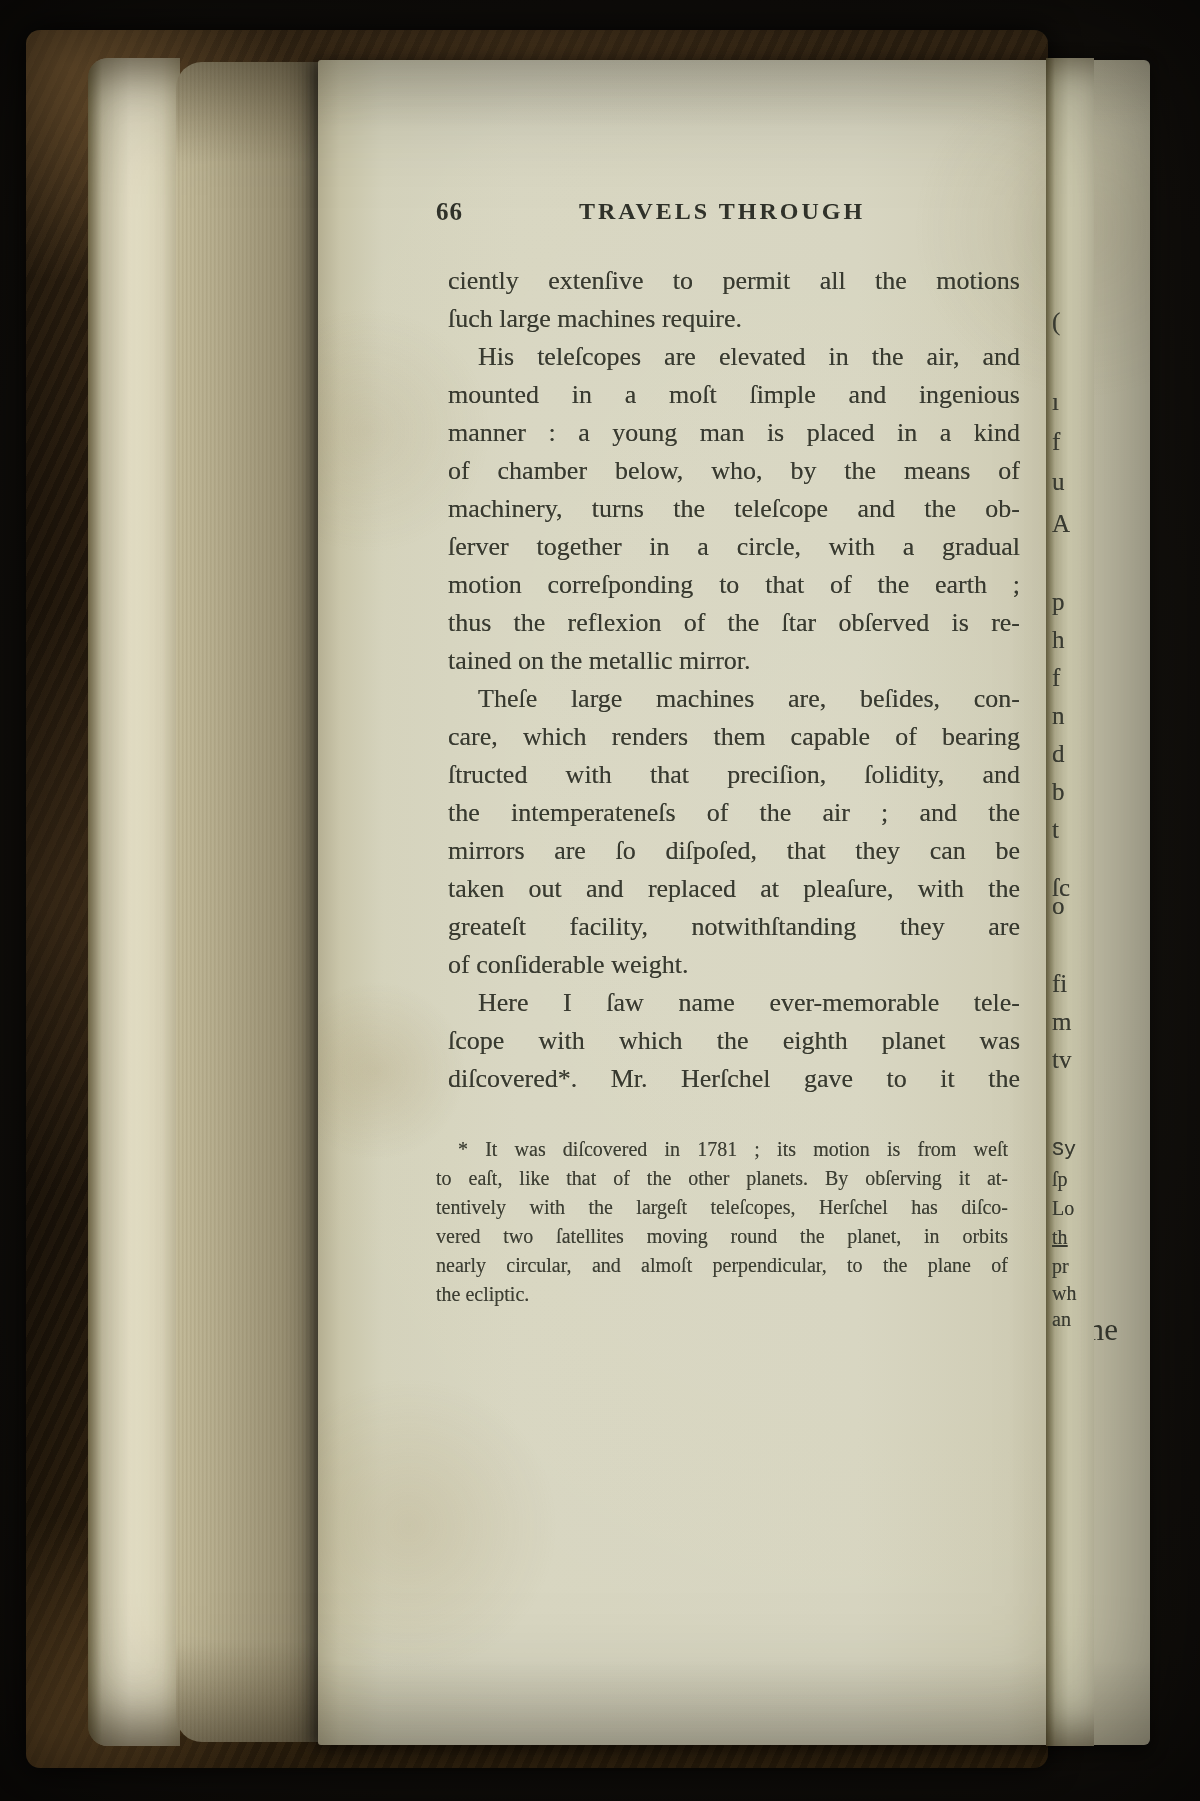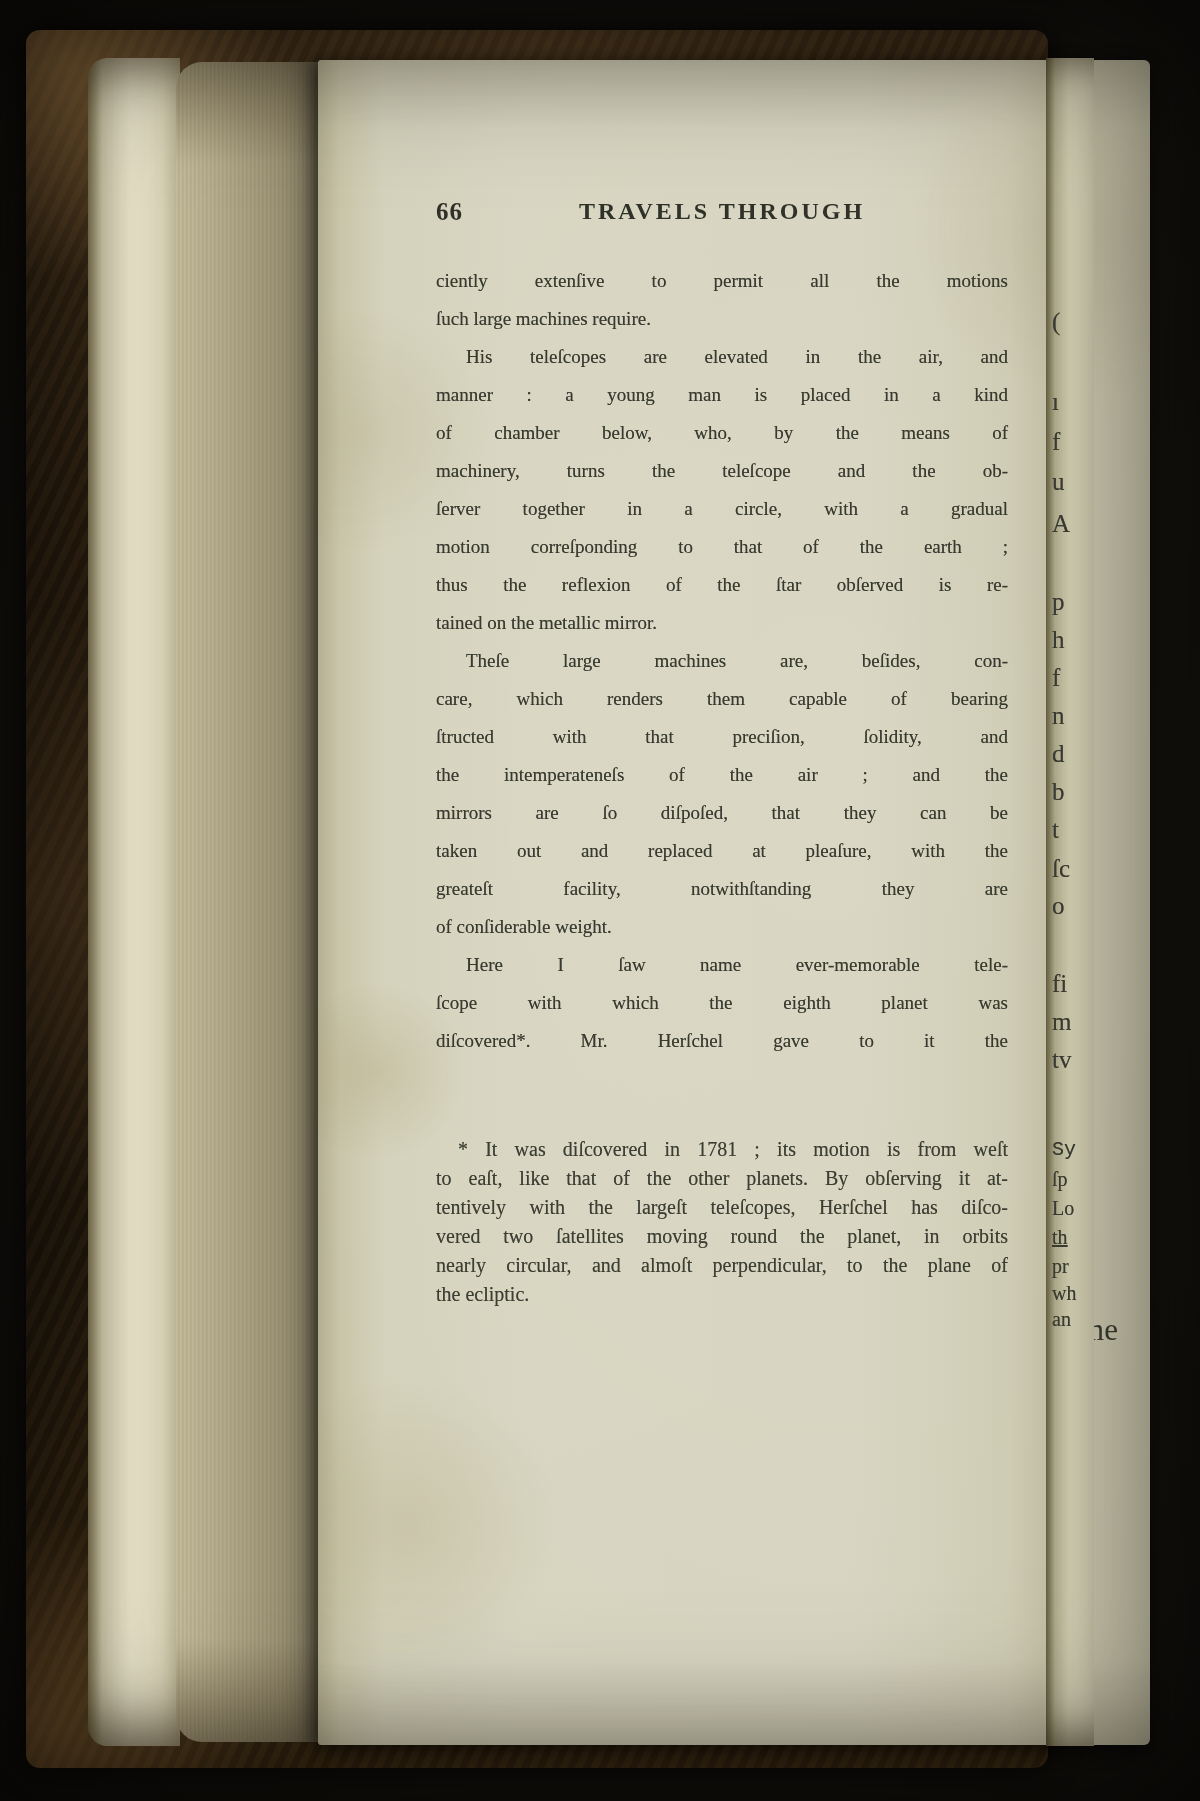--- a/index.html
+++ b/index.html
@@ -61,22 +61,22 @@
       radial-gradient(circle at 7% 60%, rgba(150,128,78,0.20), transparent 7%),
       radial-gradient(circle at 11% 87%, rgba(150,128,78,0.16), transparent 9%),
       radial-gradient(circle at 6% 22%, rgba(140,120,75,0.12), transparent 8%),
       radial-gradient(circle at 92% 10%, rgba(120,108,68,0.12), transparent 10%),
       linear-gradient(180deg, rgba(90,75,45,0.12) 0%, rgba(90,75,45,0) 4%, rgba(90,75,45,0) 95%, rgba(90,75,45,0.16) 100%);
   }
   .header { position:absolute; top:138px; left:118px; width:572px; height:40px; color:#30322a; }
   .page-number { position:absolute; left:0; top:0; font-size:25px; font-weight:bold; letter-spacing:1px; }
   .running-title { display:block; text-align:center; font-size:24px; font-weight:bold; letter-spacing:3px; }
   .body-text {
-    position:absolute; top:202px; left:118px; width:572px;
-    font-size:19px; line-height:38px; color:#383a30;
+    position:absolute; top:202px; left:130px; width:572px;
+    font-size:26px; line-height:38px; color:#383a30;
     text-shadow: 0 0 0.6px rgba(45,45,35,0.55);
   }
   .body-text .line { text-align:justify; text-align-last:justify; white-space:normal; }
   .body-text .line.para-end { text-align-last:left; }
   .body-text .line.indent { text-indent:30px; }
   .footnote {
     position:absolute; top:1075px; left:118px; width:572px;
     font-size:20px; line-height:29px; color:#3c3e33;
     text-shadow: 0 0 0.5px rgba(45,45,35,0.5);
   }
@@ -111,20 +111,21 @@
 
   <div class="main-page">
     <div class="header">
       <span class="page-number">66</span>
       <span class="running-title">TRAVELS THROUGH</span>
     </div>
     <div class="body-text">
         <div class="line">ciently extenſive to permit all the motions</div>
         <div class="line para-end">ſuch large machines require.</div>
         <div class="line indent">His teleſcopes are elevated in the air, and</div>
+        <div class="line">mounted in a moſt ſimple and ingenious</div>
         <div class="line">manner : a young man is placed in a kind</div>
         <div class="line">of chamber below, who, by the means of</div>
         <div class="line">machinery, turns the teleſcope and the ob-</div>
         <div class="line">ſerver together in a circle, with a gradual</div>
         <div class="line">motion correſponding to that of the earth ;</div>
         <div class="line">thus the reflexion of the ſtar obſerved is re-</div>
         <div class="line para-end">tained on the metallic mirror.</div>
         <div class="line indent">Theſe large machines are, beſides, con-</div>
         <div class="line">care, which renders them capable of bearing</div>
         <div class="line">ſtructed with that preciſion, ſolidity, and</div>
@@ -154,21 +155,21 @@
       <span class="fragment" style="top: 370px;">f</span>
       <span class="fragment" style="top: 410px;">u</span>
       <span class="fragment" style="top: 452px;">A</span>
       <span class="fragment" style="top: 530px;">p</span>
       <span class="fragment" style="top: 568px;">h</span>
       <span class="fragment" style="top: 606px;">f</span>
       <span class="fragment" style="top: 644px;">n</span>
       <span class="fragment" style="top: 682px;">d</span>
       <span class="fragment" style="top: 720px;">b</span>
       <span class="fragment" style="top: 758px;">t</span>
-      <span class="fragment" style="top: 797px;">ſc</span>
+      <span class="fragment" style="top: 816px;">ſc</span>
       <span class="fragment" style="top: 834px;">o</span>
       <span class="fragment" style="top: 912px;">fi</span>
       <span class="fragment" style="top: 950px;">m</span>
       <span class="fragment" style="top: 988px;">tv</span>
       <span class="fragment small" style="top: 1080px; font-family: Liberation Mono, monospace;">Sy</span>
       <span class="fragment small" style="top: 1110px;">ſp</span>
       <span class="fragment small" style="top: 1139px;">Lo</span>
       <span class="fragment small" style="top: 1168px; text-decoration: underline;">th</span>
       <span class="fragment small" style="top: 1197px;">pr</span>
       <span class="fragment small" style="top: 1224px;">wh</span>

